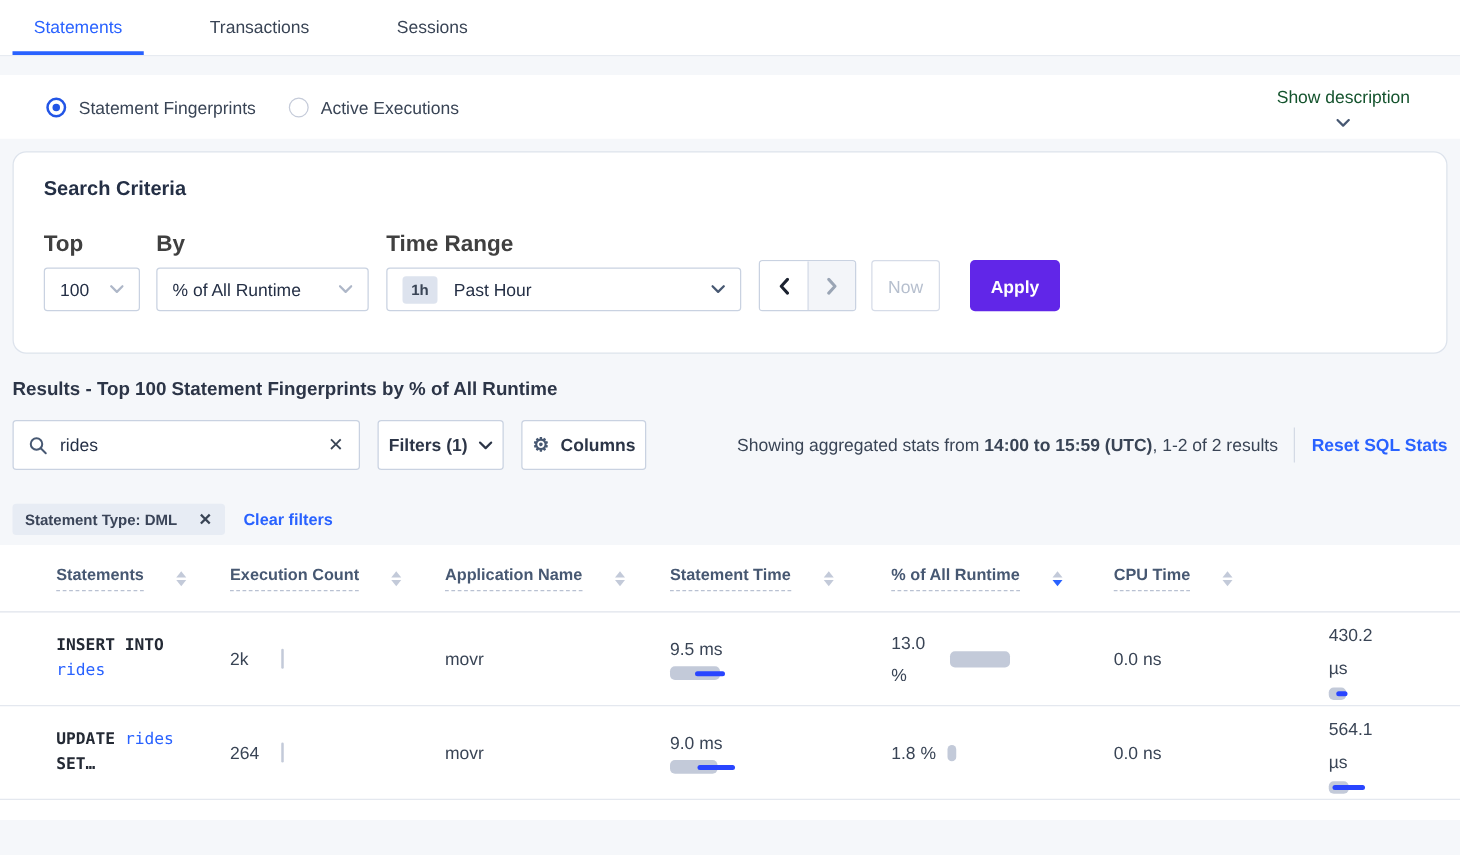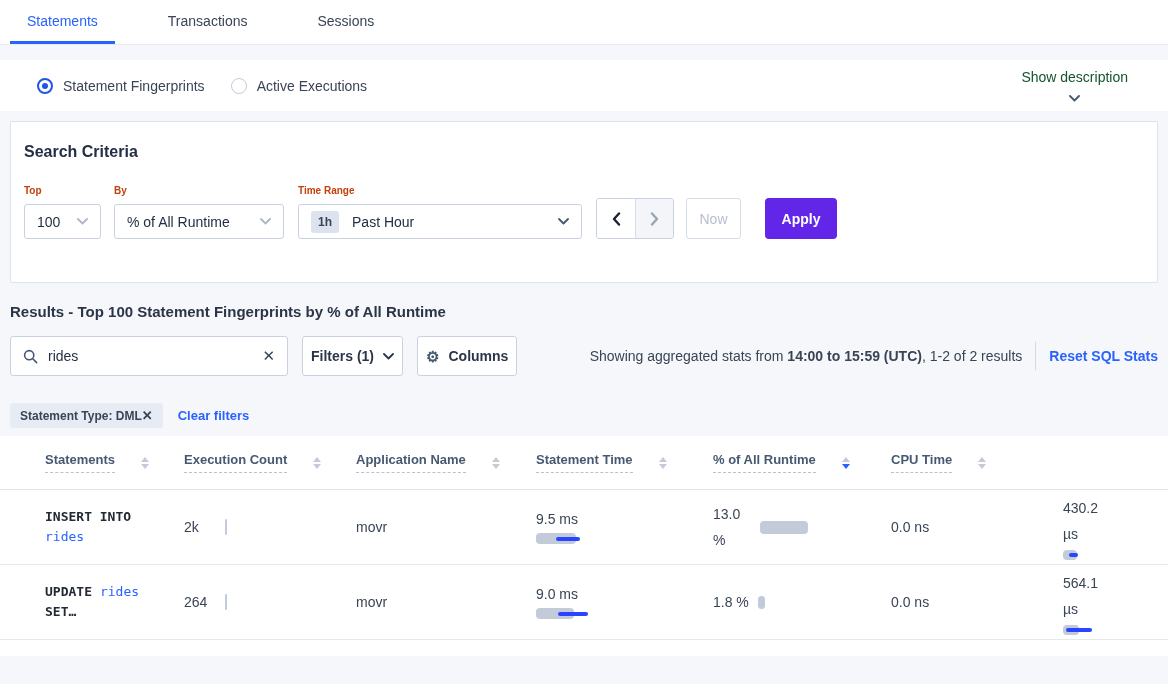--- a/index.html
+++ b/index.html
@@ -20,25 +20,25 @@
   .radio { width:16px; height:16px; border-radius:50%; position:relative; }
   .radio.sel { border:2px solid #2255e6; }
   .radio.sel::after { content:""; position:absolute; left:3px; top:3px; width:6px; height:6px; border-radius:50%; background:#2255e6; }
   .radio.unsel { border:1px solid #c5cbd9; }
   .showdesc { display:flex; align-items:center; gap:10px; font-size:14px; color:#14532d; cursor:pointer;flex-direction:column; }
 
   .chev { width:11px; height:7px; display:inline-block; }
   .chev polyline { fill:none; stroke:#475872; stroke-width:1.8; stroke-linecap:round; stroke-linejoin:round; }
 
   
-  .card { background:#fff; border:1px solid #dde3ec; border-radius:2px; margin:10px 10px 0; padding:21px 13px 31px; height:162px; }
+  .card { background:#fff; border:1px solid #dde3ec; border-radius:11px; margin:10px 10px 0; padding:21px 24px 31px; height:162px; }
   .card h2 { font-size:16px; color:#242f45; font-weight:bold; }
   .formrow { display:flex; align-items:flex-end; margin-top:24px; }
   .field { display:flex; flex-direction:column; }
-  .field .flabel { font-size:10px; font-weight:bold; color:#c2410c; margin-bottom:8px; }
+  .field .flabel { font-size:18px; font-weight:bold; color:#404040; margin-bottom:8px; }
   .control { height:35px; border:1px solid #c9d2e1; border-radius:3px; background:#fff; display:flex; align-items:center; padding:0 12px; font-size:14px; color:#242f45; justify-content:space-between; cursor:pointer; }
   .ctl-top { width:77px; } .ctl-by { width:170px; } .ctl-time { width:284px; justify-content:flex-start; }
   .mleft13 { margin-left:13px; } .mleft14 { margin-left:14px; }
   .badge1h { background:#dde3ee; border-radius:3px; font-size:12px; font-weight:bold; padding:4px 7px; margin-right:13px; color:#394455; }
   .ctl-time .chev { margin-left:auto; }
   .arrowgrp { display:flex; margin-left:14px; border-radius:3px; overflow:hidden; border:1px solid #c9d2e1; height:41px; }
   .arrowbtn { width:38px; display:flex; align-items:center; justify-content:center; background:#fff; cursor:pointer; }
   .arrowbtn + .arrowbtn { border-left:1px solid #d6dce8; }
   .arrowbtn.disabled { background:#f3f5f9; cursor:default; }
   .arr { width:9px; height:14px; }
@@ -56,21 +56,21 @@
   .sicon circle { fill:none; stroke:#475872; stroke-width:1.6; }
   .sicon line { stroke:#475872; stroke-width:1.6; stroke-linecap:round; }
   .xclear { color:#394455; font-size:15px; cursor:pointer; margin-left:8px; }
   .tbtn { margin-left:14px; height:40px; padding:0 8px; border:1px solid #c9d2e1; border-radius:3px; background:#fff; font-size:14px; font-weight:bold; color:#2c3547; display:flex; align-items:center; gap:9px; cursor:pointer; }
   .gear { font-size:15px; color:#475872; line-height:1; }
   .status { margin-left:auto; font-size:14px; color:#394455; white-space:nowrap; }
   .vdiv { width:1px; height:28px; background:#d4dae5; margin:0 13px; }
   .bluelink { color:#2962ff; font-weight:bold; font-size:14px; cursor:pointer; white-space:nowrap; }
 
   .chiprow { margin:27px 10px 0; display:flex; align-items:center; gap:15px; }
-  .chip { background:#e7ecf4; border-radius:3px; height:25px; padding:11px 10px; font-size:12px; font-weight:bold; color:#3a4458; display:flex; align-items:center; gap:0; }
+  .chip { background:#e7ecf4; border-radius:3px; height:25px; padding:11px 10px; font-size:12px; font-weight:bold; color:#3a4458; display:flex; align-items:center; gap:17px; }
   .chip .xclear { font-size:13px; margin-left:0; }
   .clearlink { color:#2962ff; font-weight:bold; font-size:13px; cursor:pointer; }
 
   
   .tablewrap { margin-top:8px; background:#fff; padding-bottom:16px; }
   .trow { display:grid; grid-template-columns:184px 172px 180px 177px 178px 172px minmax(0,1fr); align-items:center; }
   .thead { height:54px; border-bottom:1px solid #dfe4ec; }
   .thcell { display:flex; align-items:center; font-size:13px; font-weight:bold; color:#475872; }
   .thcell:first-child { padding-left:45px; }
   .thlabel { border-bottom:1px dashed #b9c1d2; padding-bottom:5px; cursor:pointer; }

